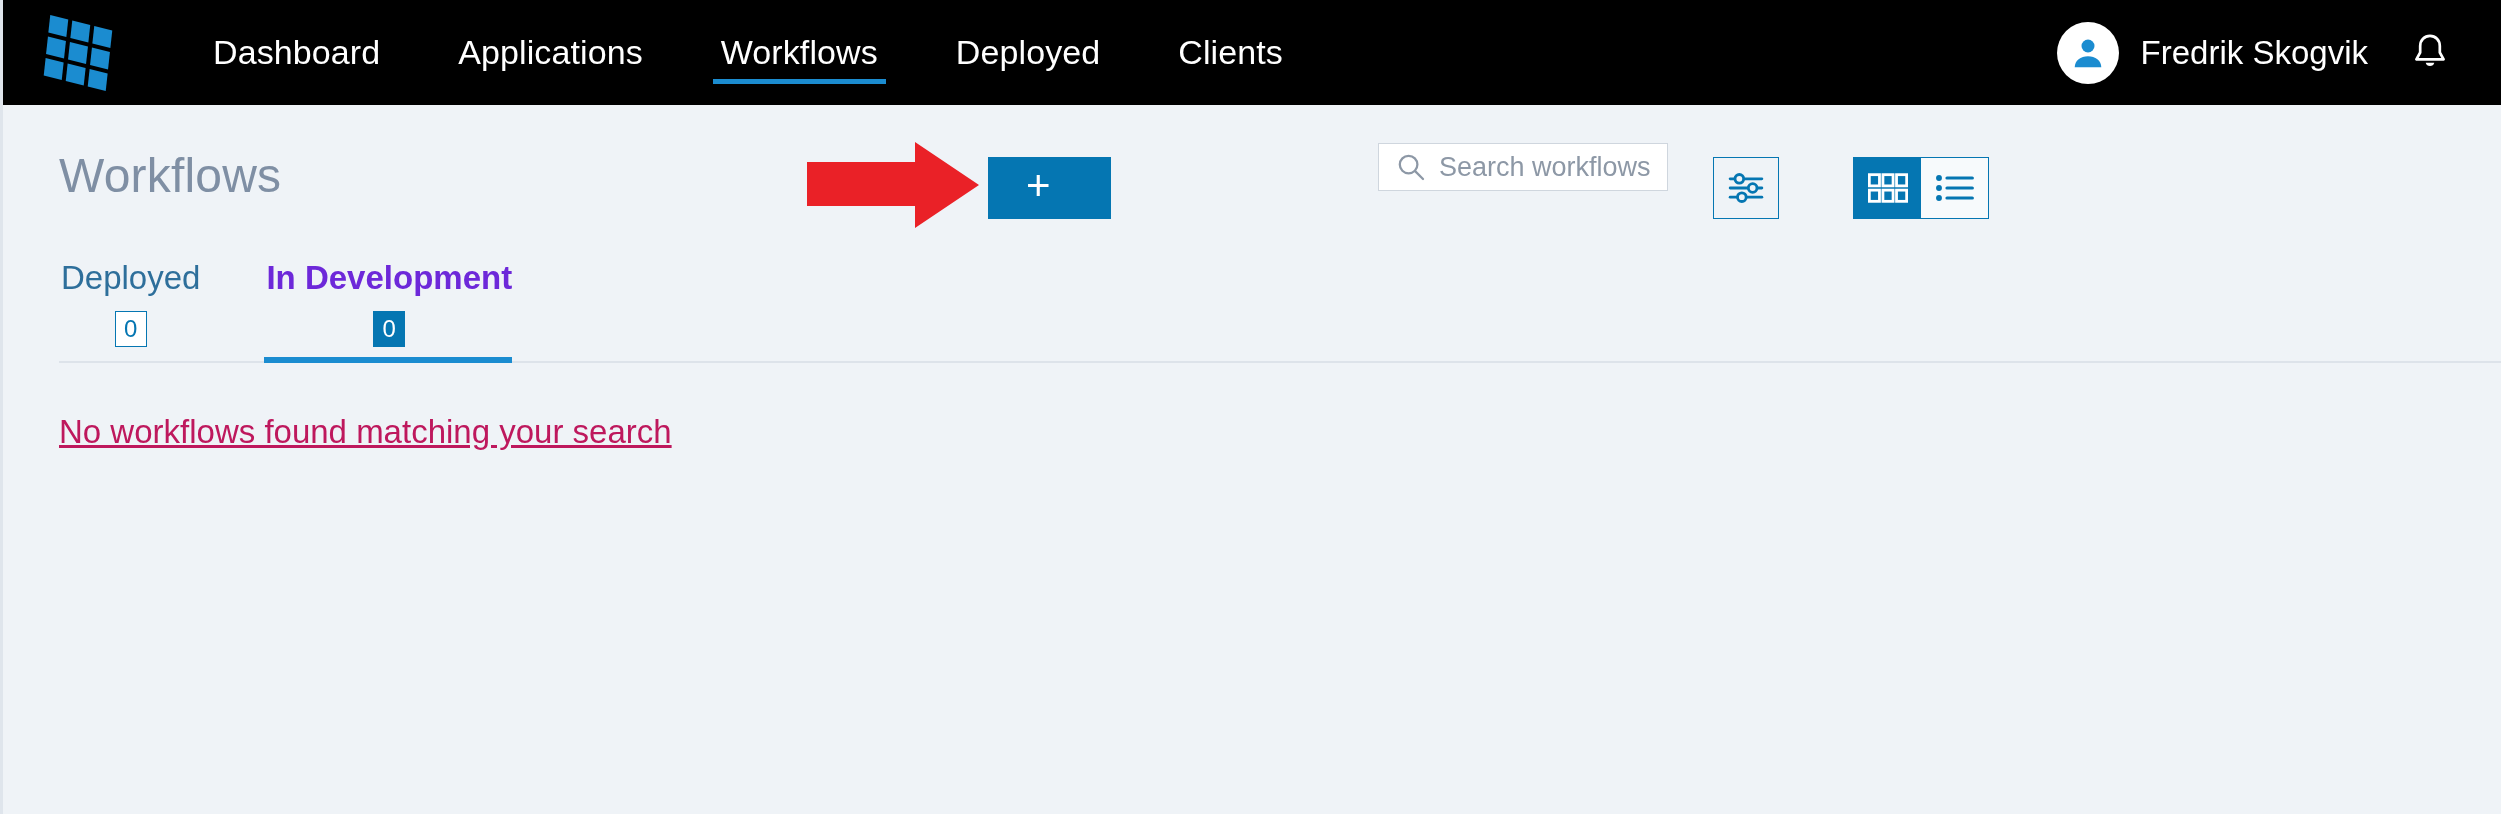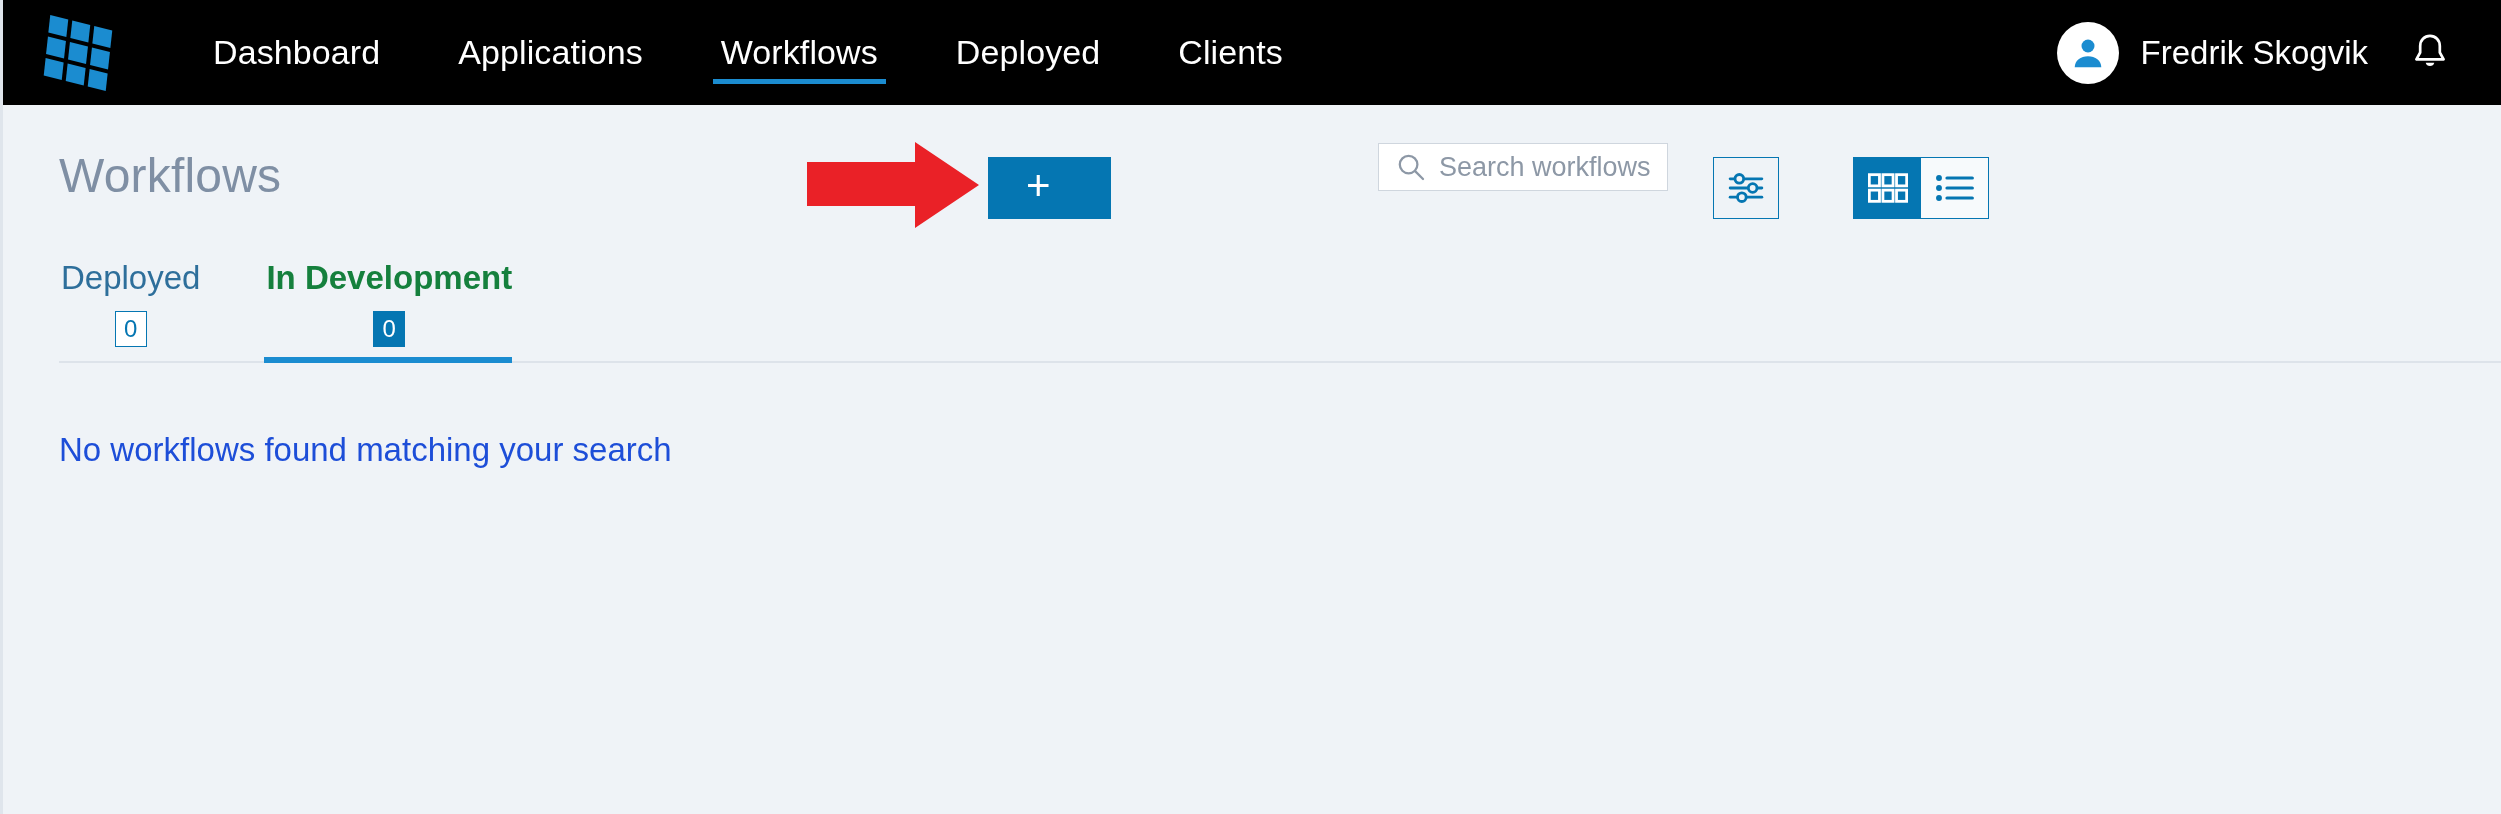--- a/index.html
+++ b/index.html
@@ -275,21 +275,21 @@
     cursor: pointer;
     white-space: nowrap;
     flex-direction: column;
   }
   .tab .tab-label {
     font-size: 33px;
     color: #2e6f9b;
     font-weight: 400;
   }
   .tab.active .tab-label {
-    color: #15803d;
+    color: #6d28d9;
     font-weight: 700;
   }
   .badge {
     min-width: 32px;
     height: 36px;
     padding: 0 7px;
     display: flex;
     align-items: center;
     justify-content: center;
     font-size: 24px;
@@ -310,23 +310,24 @@
     right: 22px;
     bottom: 0;
     height: 6px;
     background: #1b8cd0;
     z-index: 2;
   }
 
   
   .empty-msg {
     padding-left: 56px;
-    margin-top: 68px;
+    margin-top: 50px;
     font-size: 33px;
-    color: #1d4ed8;
+    color: #be185d;
+    text-decoration: underline;
   }
 
   .content-area {
     height: 380px;
   }
 </style>
 </head>
 <body>
 
 <div class="app">

